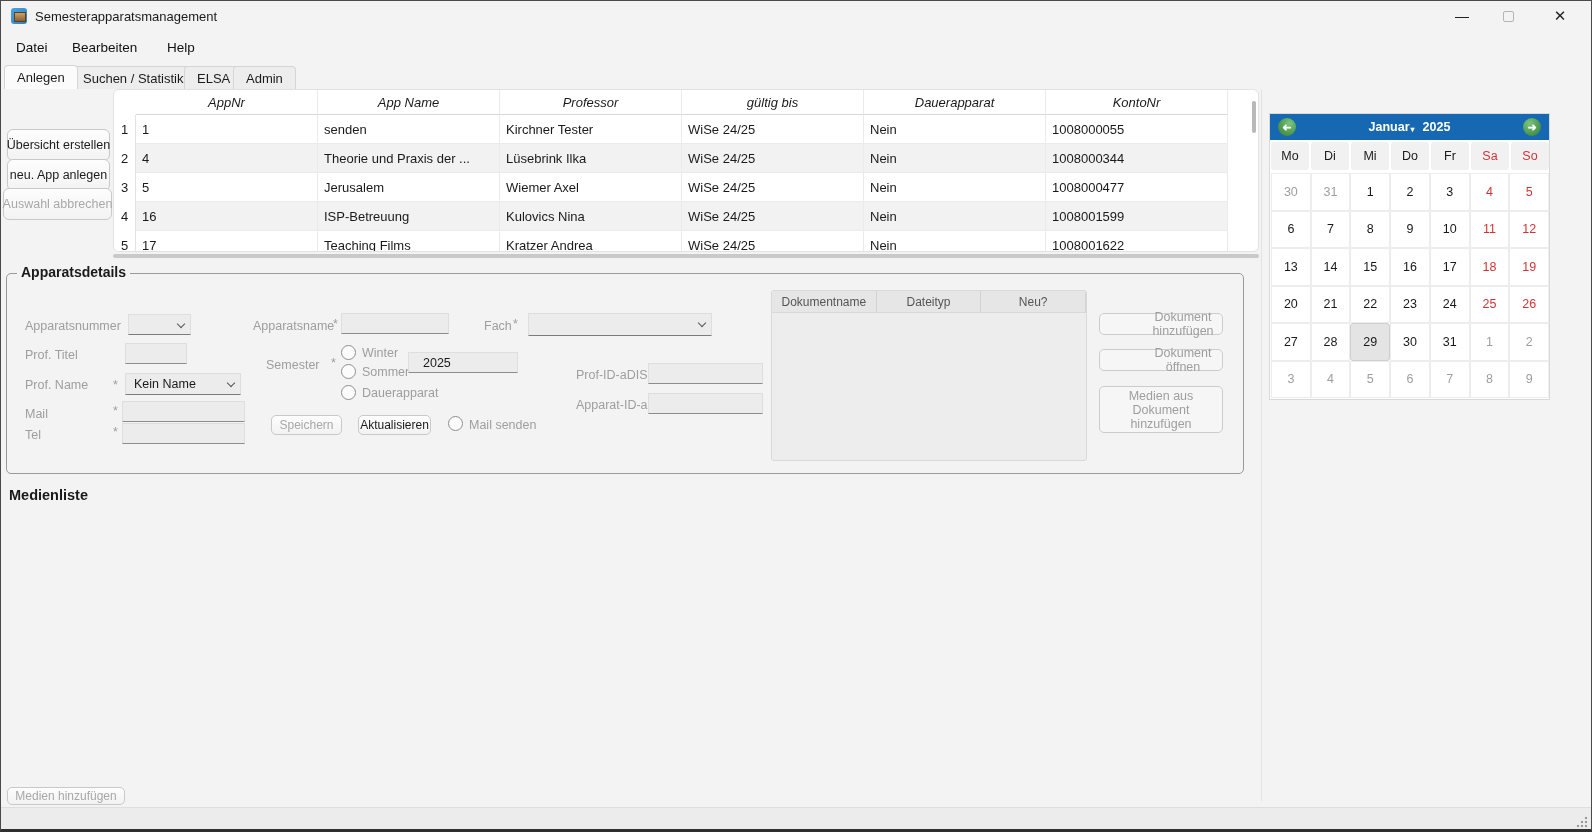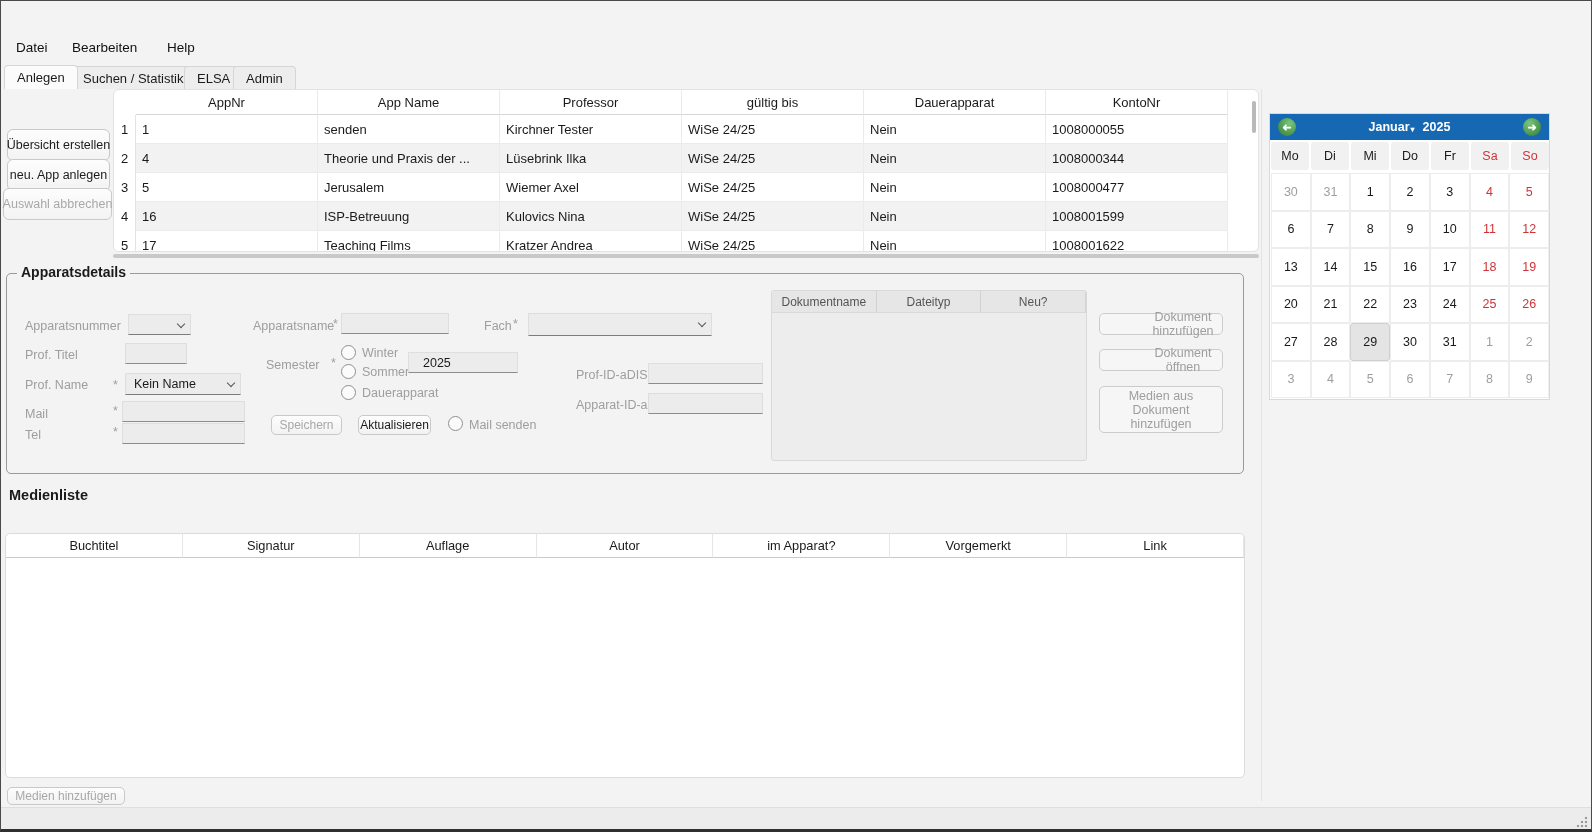--- a/index.html
+++ b/index.html
@@ -33,21 +33,21 @@
   .side-btn { position:absolute; height:32px; padding:0 22px; font-size:12.5px;
     border:1px solid #c9c9c9; border-radius:6px; background:linear-gradient(#fdfdfd,#f3f3f3);
     display:flex; align-items:center; justify-content:center; color:#1c1c1c; white-space:nowrap; }
   .side-btn.disabled { color:#a8a8a8; }
   
   .table-panel { position:absolute; left:112px; top:88px; width:1146px; height:163px;
     background:#fff; border:1px solid #e2e2e2; border-radius:6px; overflow:hidden; }
   .tgrid { display:grid; grid-template-columns:22px repeat(6,182px); align-items:center; }
   .thead { height:25px; }
   .thcell { height:25px; display:flex; align-items:center; justify-content:center;
-    font-size:13px; border-right:1px solid #ebebeb; border-bottom:1px solid #d8d8d8; }
+    font-size:13px; border-right:1px solid #ebebeb; border-bottom:1px solid #d8d8d8;font-style:italic; }
   .thcell.gut { border-right:none; border-bottom:none; }
   .trow { height:29px; }
   .trow.alt .tcell { background:#f2f2f2; }
   .trow.alt .gut { background:#fff; }
   .tcell { height:29px; display:flex; align-items:center; padding:0 6px; font-size:13px;
     border-right:1px solid #ebebeb; border-bottom:1px solid #ebebeb; overflow:hidden; white-space:nowrap; }
   .tcell.gut { justify-content:center; padding:0; border-right:1px solid #e3e3e3; border-bottom:none; background:#fff; }
   .h-scroll { position:absolute; left:112px; top:253px; width:1146px; height:4px; background:#c9c9c9; border-radius:2px; }
   .v-thumb { position:absolute; left:1251px; top:100px; width:4px; height:32px; background:#b9b9b9; border-radius:2px; }
   .right-sep { position:absolute; left:1260px; top:88px; width:1px; height:712px; background:#e3e3e3; }
@@ -113,20 +113,33 @@
       radial-gradient(circle at 10px 6px, #9a9a9a 1.2px, transparent 1.6px),
       radial-gradient(circle at 2px 10px, #9a9a9a 1.2px, transparent 1.6px),
       radial-gradient(circle at 6px 6px, #9a9a9a 1.2px, transparent 1.6px),
       radial-gradient(circle at 10px 2px, #9a9a9a 1.2px, transparent 1.6px); }
 </style>
 </head>
 <body>
 
 <div id="window">
 
+  <div class="titlebar">
+    <div class="app-icon"></div>
+    <div class="win-title">Semesterapparatsmanagement</div>
+    <div class="win-btn" id="btn-min">
+        <span>—</span>
+      </div>
+    <div class="win-btn" id="btn-max">
+        <span class="box"></span>
+      </div>
+    <div class="win-btn" id="btn-close">
+        <span>✕</span>
+      </div>
+  </div>
 
   <div class="menubar">
     <span class="menu-item" style="left:15px">Datei</span>
     <span class="menu-item" style="left:71px">Bearbeiten</span>
     <span class="menu-item" style="left:166px">Help</span>
   </div>
 
   <div class="tabstrip">
     <div class="tab active" style="left:3px">Anlegen</div>
     <div class="tab" style="left:69px">Suchen / Statistik</div>
@@ -331,30 +344,19 @@
         <div class="dhcell">Dokumentname</div>
         <div class="dhcell">Dateityp</div>
         <div class="dhcell">Neu?</div>
       </div>
   </div>
   <div class="doc-btn" style="top:312px; height:22px">Dokument hinzufügen</div>
   <div class="doc-btn" style="top:348px; height:22px">Dokument öffnen</div>
   <div class="doc-btn" style="top:385px; height:47px; padding:2px 8px">Medien aus Dokument hinzufügen</div>
 
   <div class="medien-title">Medienliste</div>
-  <div class="medien-panel">
-    <div id="medien-head">
-        <div class="mhcell">Buchtitel</div>
-        <div class="mhcell">Signatur</div>
-        <div class="mhcell">Auflage</div>
-        <div class="mhcell">Autor</div>
-        <div class="mhcell">im Apparat?</div>
-        <div class="mhcell">Vorgemerkt</div>
-        <div class="mhcell">Link</div>
-      </div>
-  </div>
   <div class="fbtn disabled medien-add">Medien hinzufügen</div>
 
   <div class="statusbar">
     <div class="grip"></div>
   </div>
 
 </div>
 
 </body></html>

